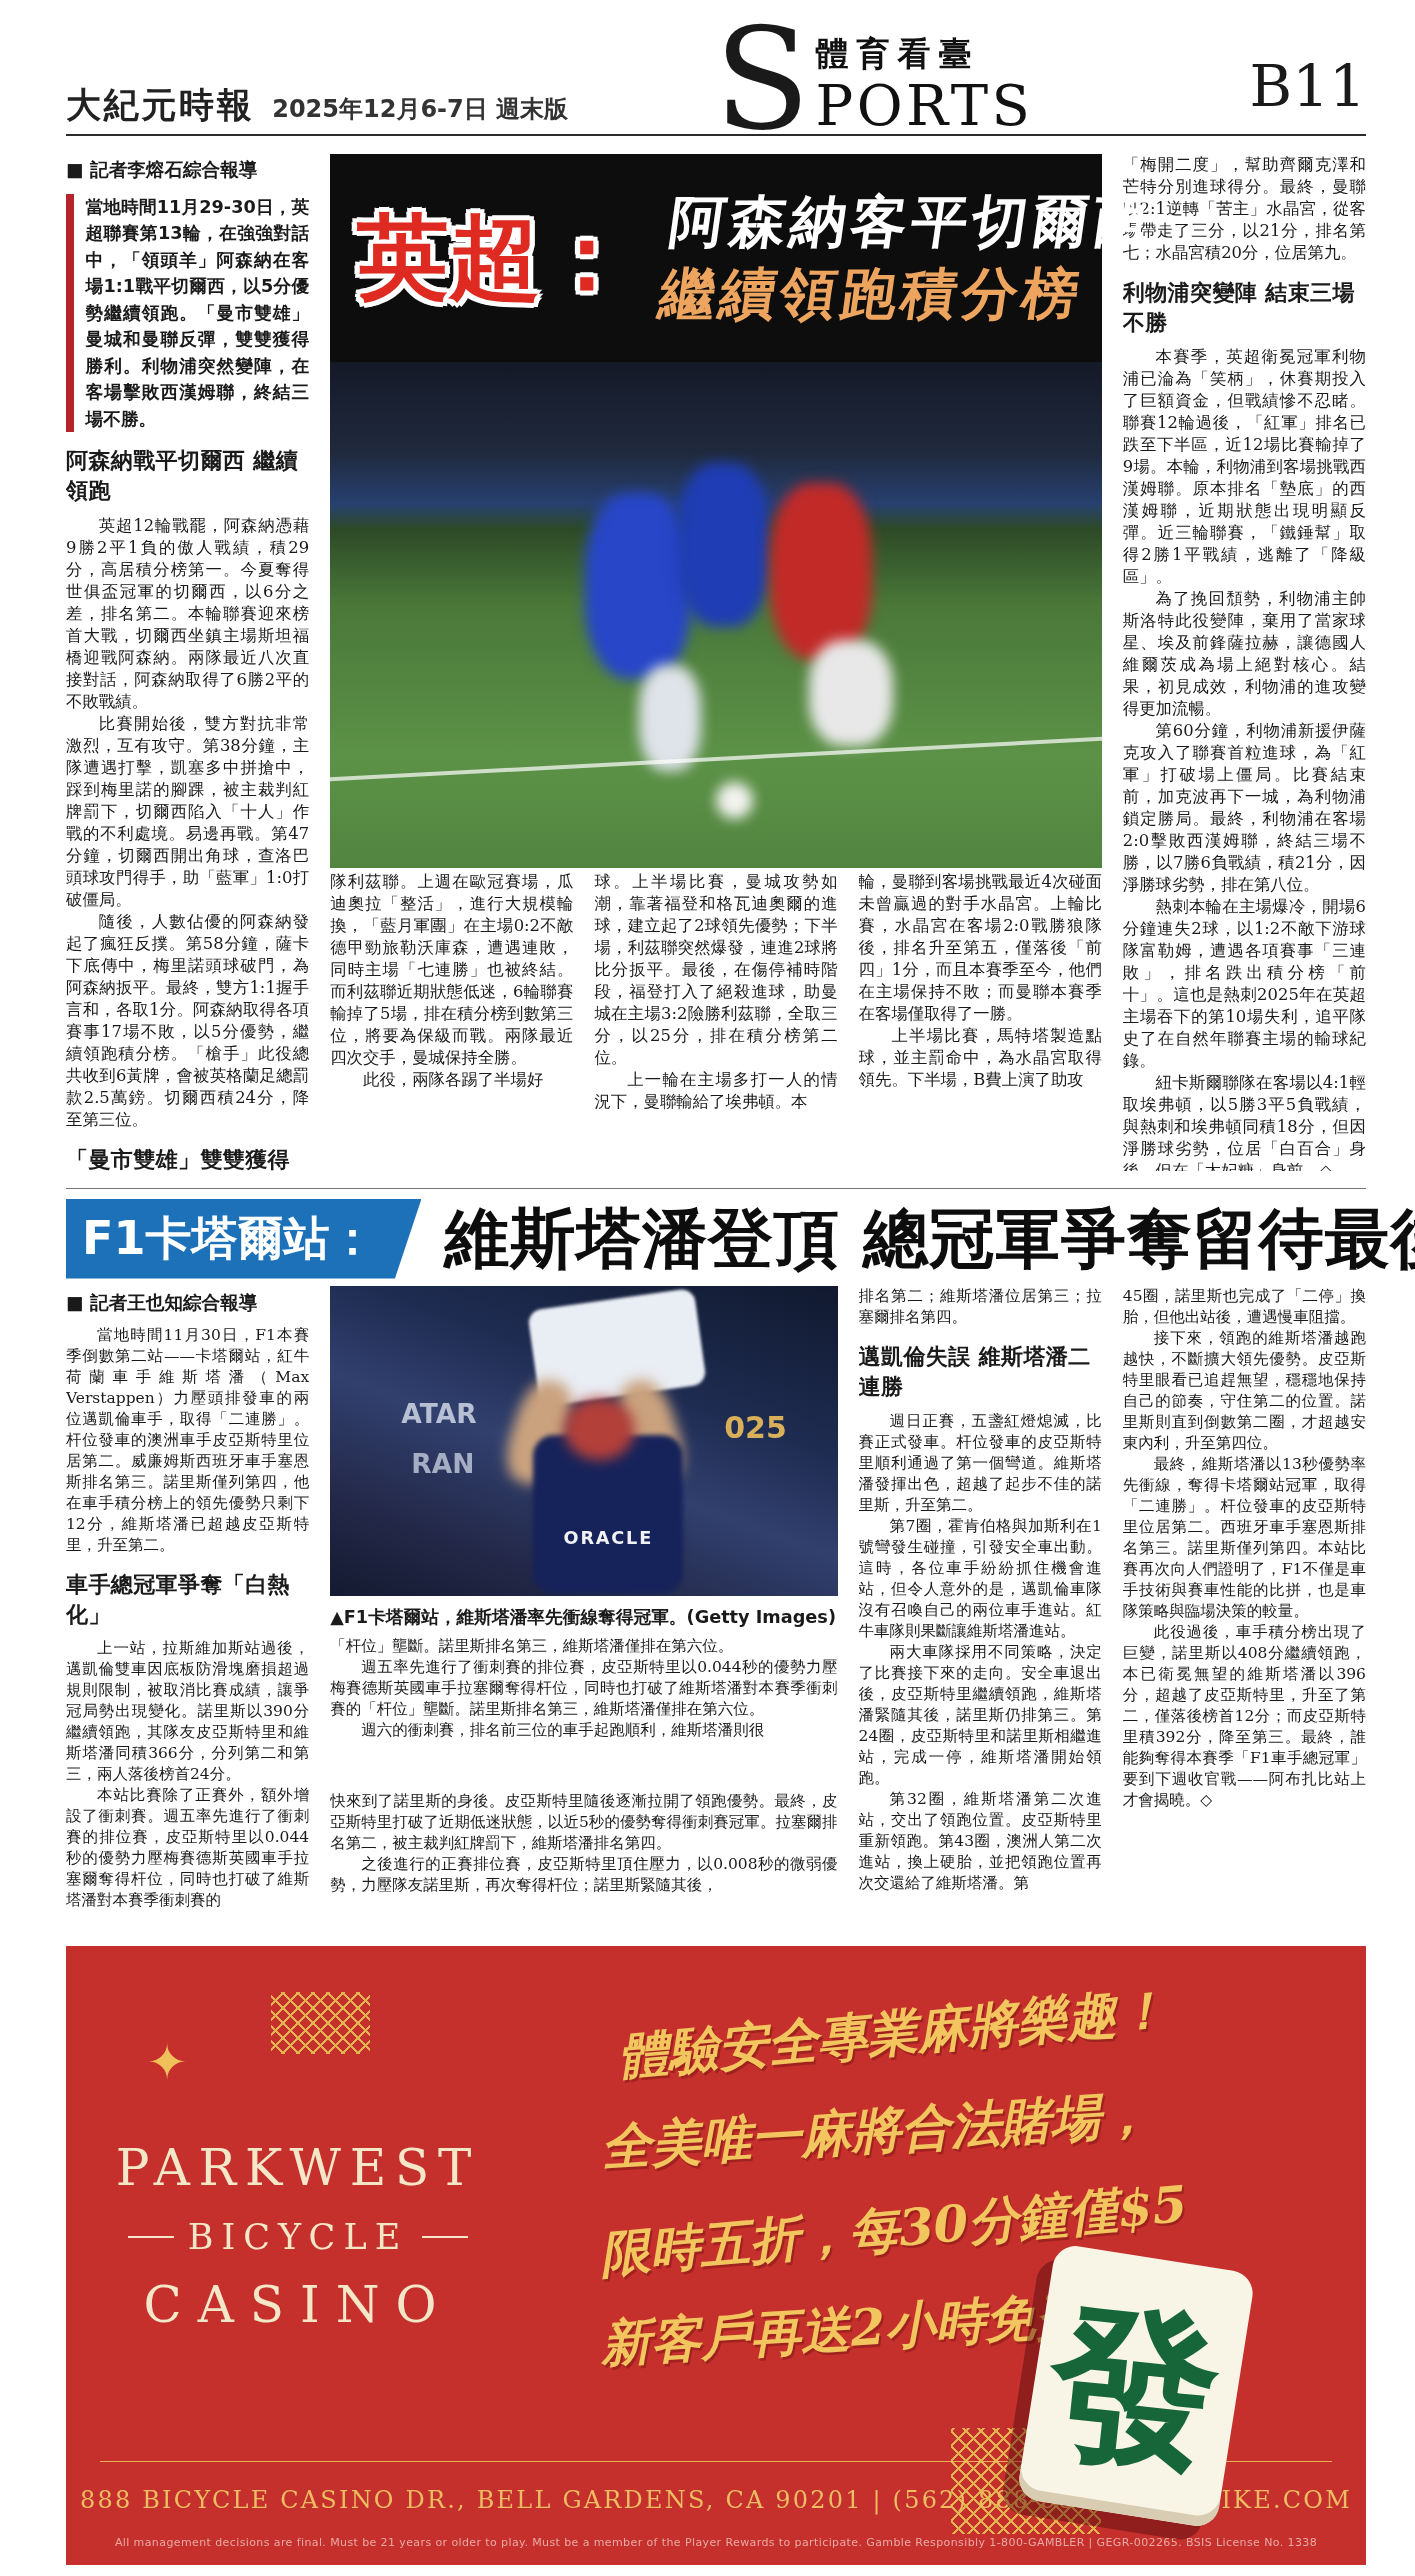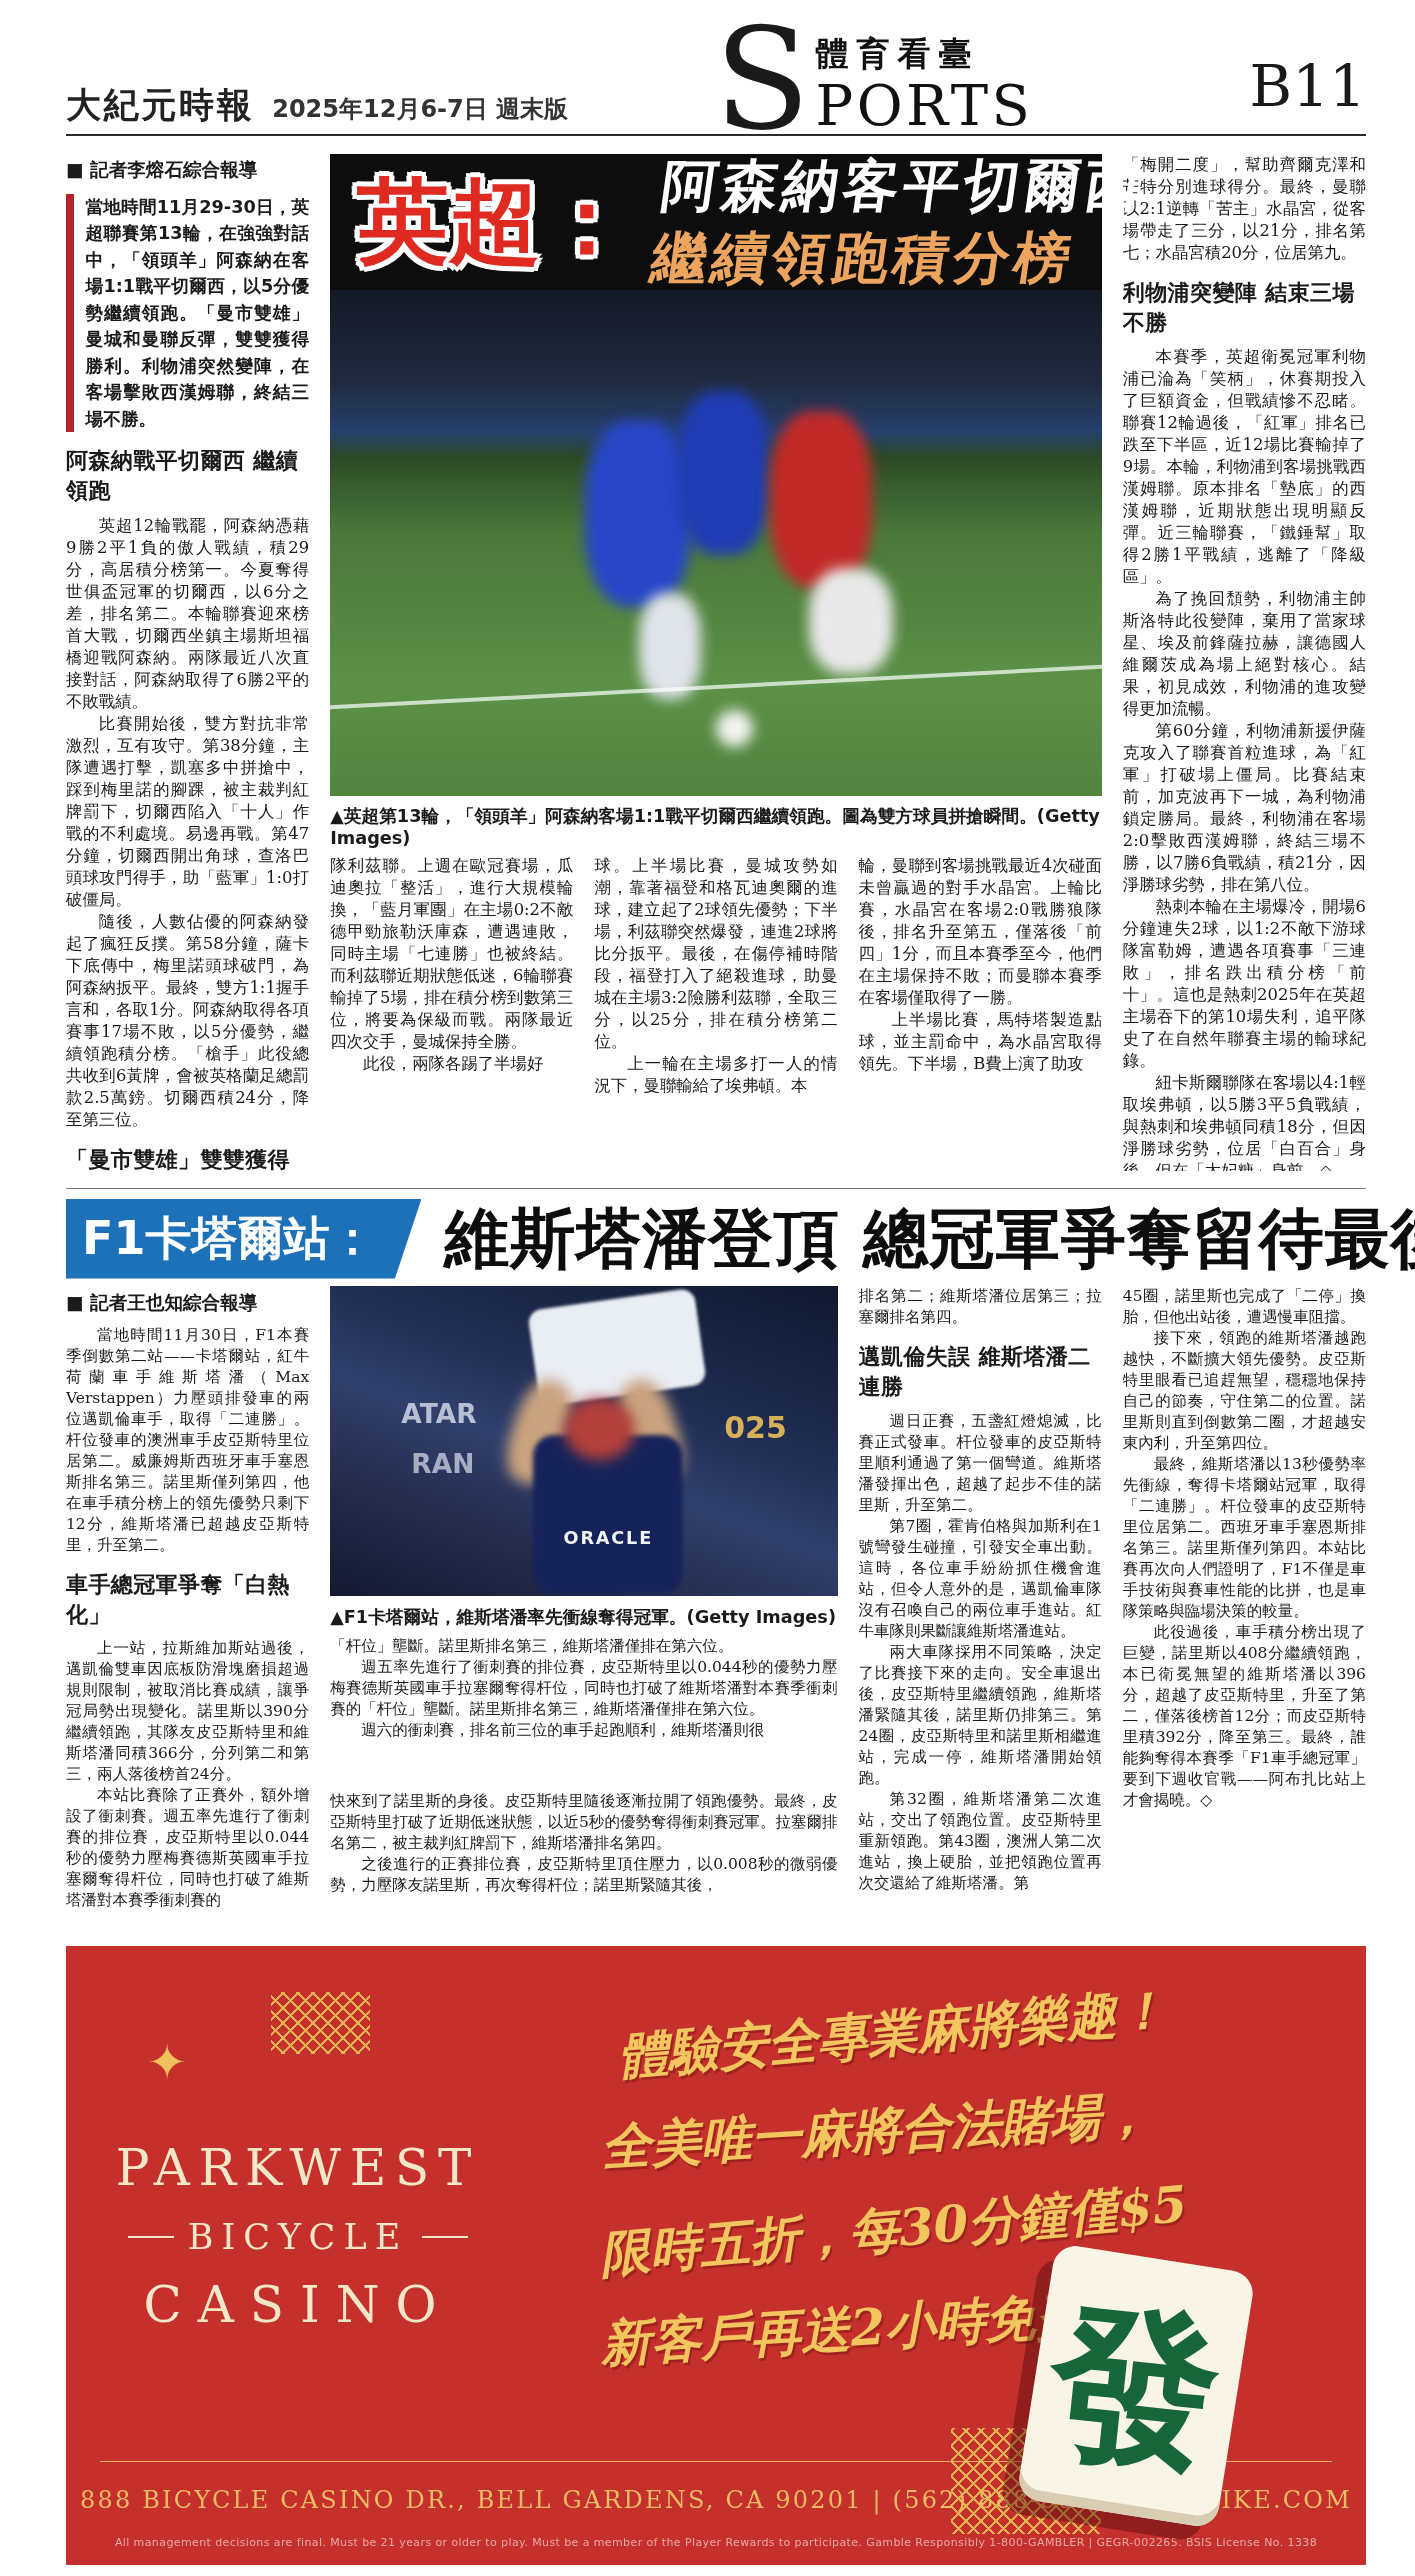--- a/index.html
+++ b/index.html
@@ -26,21 +26,21 @@
   .bp{font-size:16.4px;line-height:22px;text-align:justify;text-indent:2em;margin:0;}
   .bp.cont{text-indent:0;}
   .col{overflow:hidden;}
 
   
   .a1-grid{display:grid;grid-template-columns:repeat(5,1fr);gap:21px;margin-top:17.7px;height:1017px;}
   .lede{border-left:8px solid #b5242a;padding-left:11.5px;margin:10.6px 0 3.5px;
         font-family:"DejaVu Sans","Liberation Sans",sans-serif;font-weight:bold;
         font-size:17.7px;line-height:26.5px;text-align:justify;}
   .center{grid-column:2/5;display:flex;flex-direction:column;min-height:0;}
-  .hl-box{height:136px;background:#0d0d0d;display:flex;align-items:center;padding:0 26.5px;gap:24px;flex:none;}
+  .hl-box{height:208px;background:#0d0d0d;display:flex;align-items:center;padding:0 26.5px;gap:32px;flex:none;}
   .hl-kicker{font-family:"DejaVu Sans","Liberation Sans",sans-serif;font-weight:bold;font-size:92px;color:#de2a20;white-space:nowrap;
      text-shadow:-4.4px -4.4px 0 #fff,4.4px -4.4px 0 #fff,-4.4px 4.4px 0 #fff,4.4px 4.4px 0 #fff,0 -5.3px 0 #fff,0 5.3px 0 #fff,-5.3px 0 0 #fff,5.3px 0 0 #fff;}
   .hl-lines{display:flex;flex-direction:column;transform:skewX(-8deg);}
   .hl-l1{color:#ffffff;font-family:"DejaVu Sans","Liberation Sans",sans-serif;font-weight:bold;font-size:56px;line-height:1.28;letter-spacing:4.4px;white-space:nowrap;}
   .hl-l2{color:#eca45f;font-family:"DejaVu Sans","Liberation Sans",sans-serif;font-weight:bold;font-size:56px;line-height:1.28;letter-spacing:4.4px;white-space:nowrap;}
   .photo1{height:506px;position:relative;overflow:hidden;flex:none;
      background:linear-gradient(180deg,#141927 0%,#202a3e 18%,#27406f 28%,#2d4a27 33%,#4a7839 48%,#5c9247 78%,#528540 100%);}
   .photo1::after{content:"";position:absolute;left:-5%;bottom:21%;width:110%;height:4.4px;background:rgba(255,255,255,.7);transform:rotate(-3deg);}
   .blob{position:absolute;filter:blur(6.2px);border-radius:40%;}
   .caption{font-family:"DejaVu Sans","Liberation Sans",sans-serif;font-weight:bold;font-size:17.7px;margin:8.8px 0 3.5px;flex:none;}
@@ -134,21 +134,20 @@
           </span>
         </div>
         <div class="photo1">
           <div class="blob" style="left:33%;top:26%;width:106px;height:186px;background:#2746c8;"></div>
           <div class="blob" style="left:45%;top:20%;width:93px;height:164px;background:#1f3db4;"></div>
           <div class="blob" style="left:57%;top:24%;width:102px;height:177px;background:#c22a28;"></div>
           <div class="blob" style="left:62%;top:55%;width:84px;height:106px;background:#e8e8e8;"></div>
           <div class="blob" style="left:40%;top:60%;width:62px;height:106px;background:#dfe3ea;"></div>
           <div class="blob" style="left:50%;top:83%;width:37px;height:37px;background:#f3f3f0;border-radius:50%;"></div>
         </div>
-        <div class="caption">▲英超第13輪，「領頭羊」阿森納客場1:1戰平切爾西繼續領跑。圖為雙方球員拼搶瞬間。(Getty Images)</div>
         <div class="subcols">
           <div class="col">
             <p class="bp cont">隊利茲聯。上週在歐冠賽場，瓜迪奧拉「整活」，進行大規模輪換，「藍月軍團」在主場0:2不敵德甲勁旅勒沃庫森，遭遇連敗，同時主場「七連勝」也被終結。而利茲聯近期狀態低迷，6輪聯賽輸掉了5場，排在積分榜到數第三位，將要為保級而戰。兩隊最近四次交手，曼城保持全勝。</p>
             <p class="bp">此役，兩隊各踢了半場好</p>
           </div>
           <div class="col">
             <p class="bp cont">球。上半場比賽，曼城攻勢如潮，靠著福登和格瓦迪奧爾的進球，建立起了2球領先優勢；下半場，利茲聯突然爆發，連進2球將比分扳平。最後，在傷停補時階段，福登打入了絕殺進球，助曼城在主場3:2險勝利茲聯，全取三分，以25分，排在積分榜第二位。</p>
             <p class="bp">上一輪在主場多打一人的情況下，曼聯輸給了埃弗頓。本</p>
           </div>
           <div class="col">

